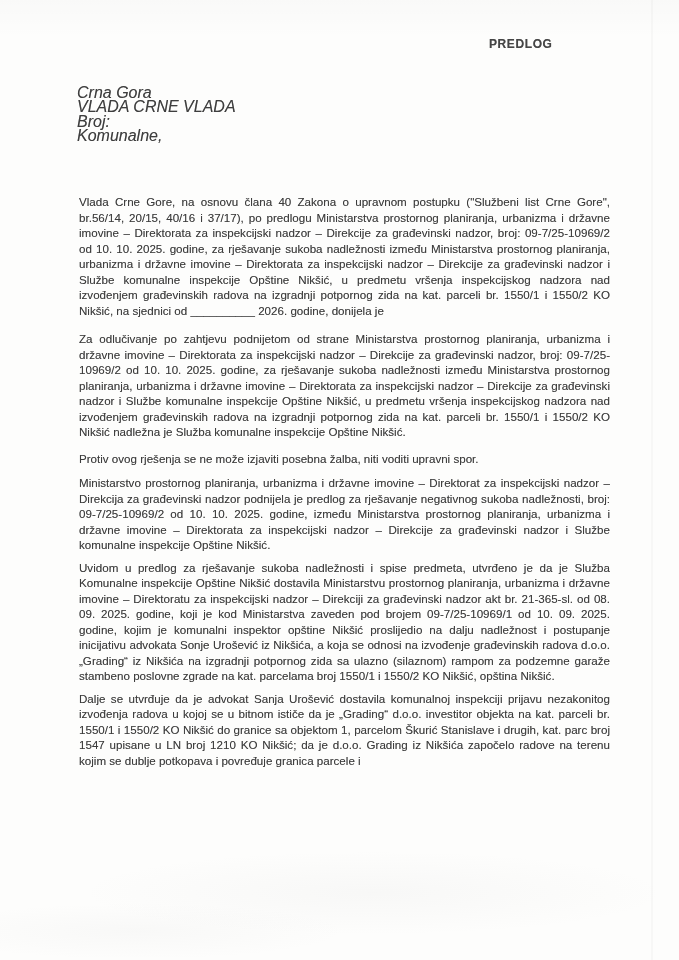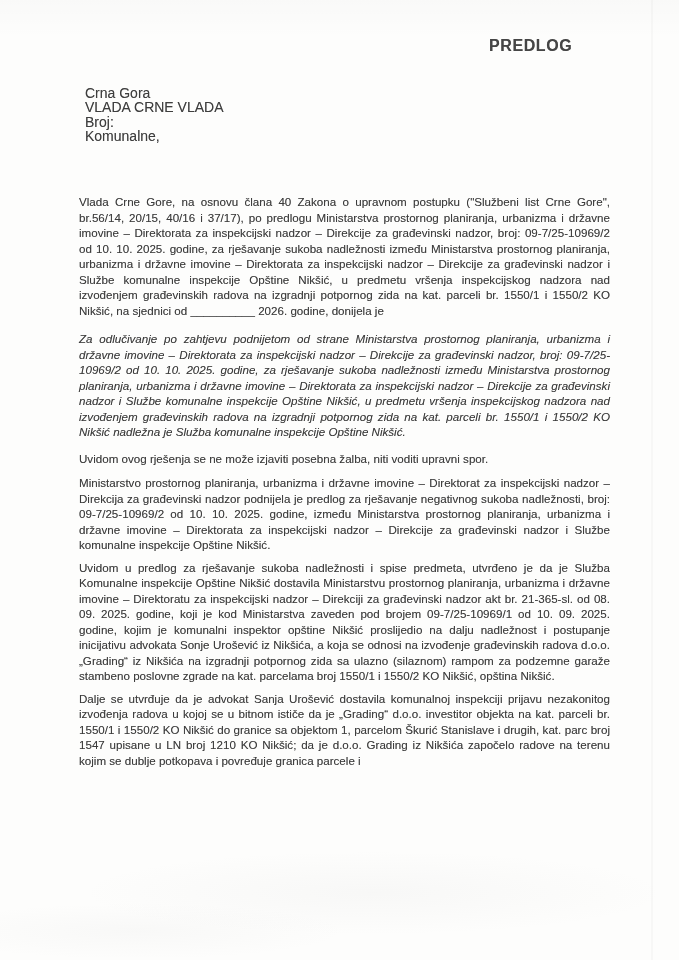--- a/index.html
+++ b/index.html
@@ -27,34 +27,35 @@
     right: 26px;
     width: 2px;
     height: 100%;
     background: rgba(150,150,150,0.06);
     pointer-events: none;
   }
   .predlog {
     position: absolute;
     top: 37px;
     left: 489px;
-    font-size: 16px;
+    font-size: 12px;
     font-weight: 700;
     letter-spacing: 0.6px;
     color: #454545;
     text-shadow: 0 0 0.6px rgba(70,70,70,0.5);
   }
   .letterhead {
     position: absolute;
     top: 86px;
-    left: 85px;
-    font-size: 14px;
+    left: 77px;
+    font-size: 16px;
     line-height: 14.3px;
     color: #3e3e3e;
     text-shadow: 0 0 0.6px rgba(70,70,70,0.45);
+    font-style: italic;
   }
   .docbody {
     position: absolute;
     top: 194px;
     left: 79px;
     width: 531px;
     font-size: 11.6px;
     line-height: 15.5px;
     text-align: justify;
     color: #3c3c3c;
@@ -63,21 +64,21 @@
   .docbody p { margin: 0; }
   .heading {
     text-align: center;
     font-weight: 700;
     font-size: 12px;
     letter-spacing: 3px;
     color: #3a3a3a;
   }
   .mt9  { margin-top: 9px  !important; }
   .mt11 { margin-top: 11px !important; }
-  .mt13 { margin-top: 13px !important; font-style: italic; }
+  .mt13 { margin-top: 13px !important; }
   .mt7  { margin-top: 7px  !important; }
 </style>
 </head>
 <body>
 
 <div class="page">
 
   <div class="predlog">PREDLOG</div>
 
   <div class="letterhead">
@@ -86,21 +87,21 @@
     <div>Broj:</div>
     <div>Komunalne,</div>
   </div>
 
   <div class="docbody">
     <p>Vlada Crne Gore, na osnovu člana 40 Zakona o upravnom postupku ("Službeni list Crne Gore", br.56/14, 20/15, 40/16 i 37/17), po predlogu Ministarstva prostornog planiranja, urbanizma i državne imovine – Direktorata za inspekcijski nadzor – Direkcije za građevinski nadzor, broj: 09-7/25-10969/2 od 10. 10. 2025. godine, za rješavanje sukoba nadležnosti između Ministarstva prostornog planiranja, urbanizma i državne imovine – Direktorata za inspekcijski nadzor – Direkcije za građevinski nadzor i Službe komunalne inspekcije Opštine Nikšić, u predmetu vršenja inspekcijskog nadzora nad izvođenjem građevinskih radova na izgradnji potpornog zida na kat. parceli br. 1550/1 i 1550/2 KO Nikšić, na sjednici od __________ 2026. godine, donijela je</p>
 
 
     <p class="mt13">Za odlučivanje po zahtjevu podnijetom od strane Ministarstva prostornog planiranja, urbanizma i državne imovine – Direktorata za inspekcijski nadzor – Direkcije za građevinski nadzor, broj: 09-7/25-10969/2 od 10. 10. 2025. godine, za rješavanje sukoba nadležnosti između Ministarstva prostornog planiranja, urbanizma i državne imovine – Direktorata za inspekcijski nadzor – Direkcije za građevinski nadzor i Službe komunalne inspekcije Opštine Nikšić, u predmetu vršenja inspekcijskog nadzora nad izvođenjem građevinskih radova na izgradnji potpornog zida na kat. parceli br. 1550/1 i 1550/2 KO Nikšić nadležna je Služba komunalne inspekcije Opštine Nikšić.</p>
 
-    <p class="mt11">Uvidom ovog rješenja se ne može izjaviti posebna žalba, niti voditi upravni spor.</p>
+    <p class="mt11">Protiv ovog rješenja se ne može izjaviti posebna žalba, niti voditi upravni spor.</p>
 
 
     <p class="mt9">Ministarstvo prostornog planiranja, urbanizma i državne imovine – Direktorat za inspekcijski nadzor – Direkcija za građevinski nadzor podnijela je predlog za rješavanje negativnog sukoba nadležnosti, broj: 09-7/25-10969/2 od 10. 10. 2025. godine, između Ministarstva prostornog planiranja, urbanizma i državne imovine – Direktorata za inspekcijski nadzor – Direkcije za građevinski nadzor i Službe komunalne inspekcije Opštine Nikšić.</p>
 
     <p class="mt7">Uvidom u predlog za rješavanje sukoba nadležnosti i spise predmeta, utvrđeno je da je Služba Komunalne inspekcije Opštine Nikšić dostavila Ministarstvu prostornog planiranja, urbanizma i državne imovine – Direktoratu za inspekcijski nadzor – Direkciji za građevinski nadzor akt br. 21-365-sl. od 08. 09. 2025. godine, koji je kod Ministarstva zaveden pod brojem 09-7/25-10969/1 od 10. 09. 2025. godine, kojim je komunalni inspektor opštine Nikšić proslijedio na dalju nadležnost i postupanje inicijativu advokata Sonje Urošević iz Nikšića, a koja se odnosi na izvođenje građevinskih radova d.o.o. „Grading“ iz Nikšića na izgradnji potpornog zida sa ulazno (silaznom) rampom za podzemne garaže stambeno poslovne zgrade na kat. parcelama broj 1550/1 i 1550/2 KO Nikšić, opština Nikšić.</p>
 
     <p class="mt7">Dalje se utvrđuje da je advokat Sanja Urošević dostavila komunalnoj inspekciji prijavu nezakonitog izvođenja radova u kojoj se u bitnom ističe da je „Grading“ d.o.o. investitor objekta na kat. parceli br. 1550/1 i 1550/2 KO Nikšić do granice sa objektom 1, parcelom Škurić Stanislave i drugih, kat. parc broj 1547 upisane u LN broj 1210 KO Nikšić; da je d.o.o. Grading iz Nikšića započelo radove na terenu kojim se dublje potkopava i povređuje granica parcele i</p>
   </div>
 
 </div>

